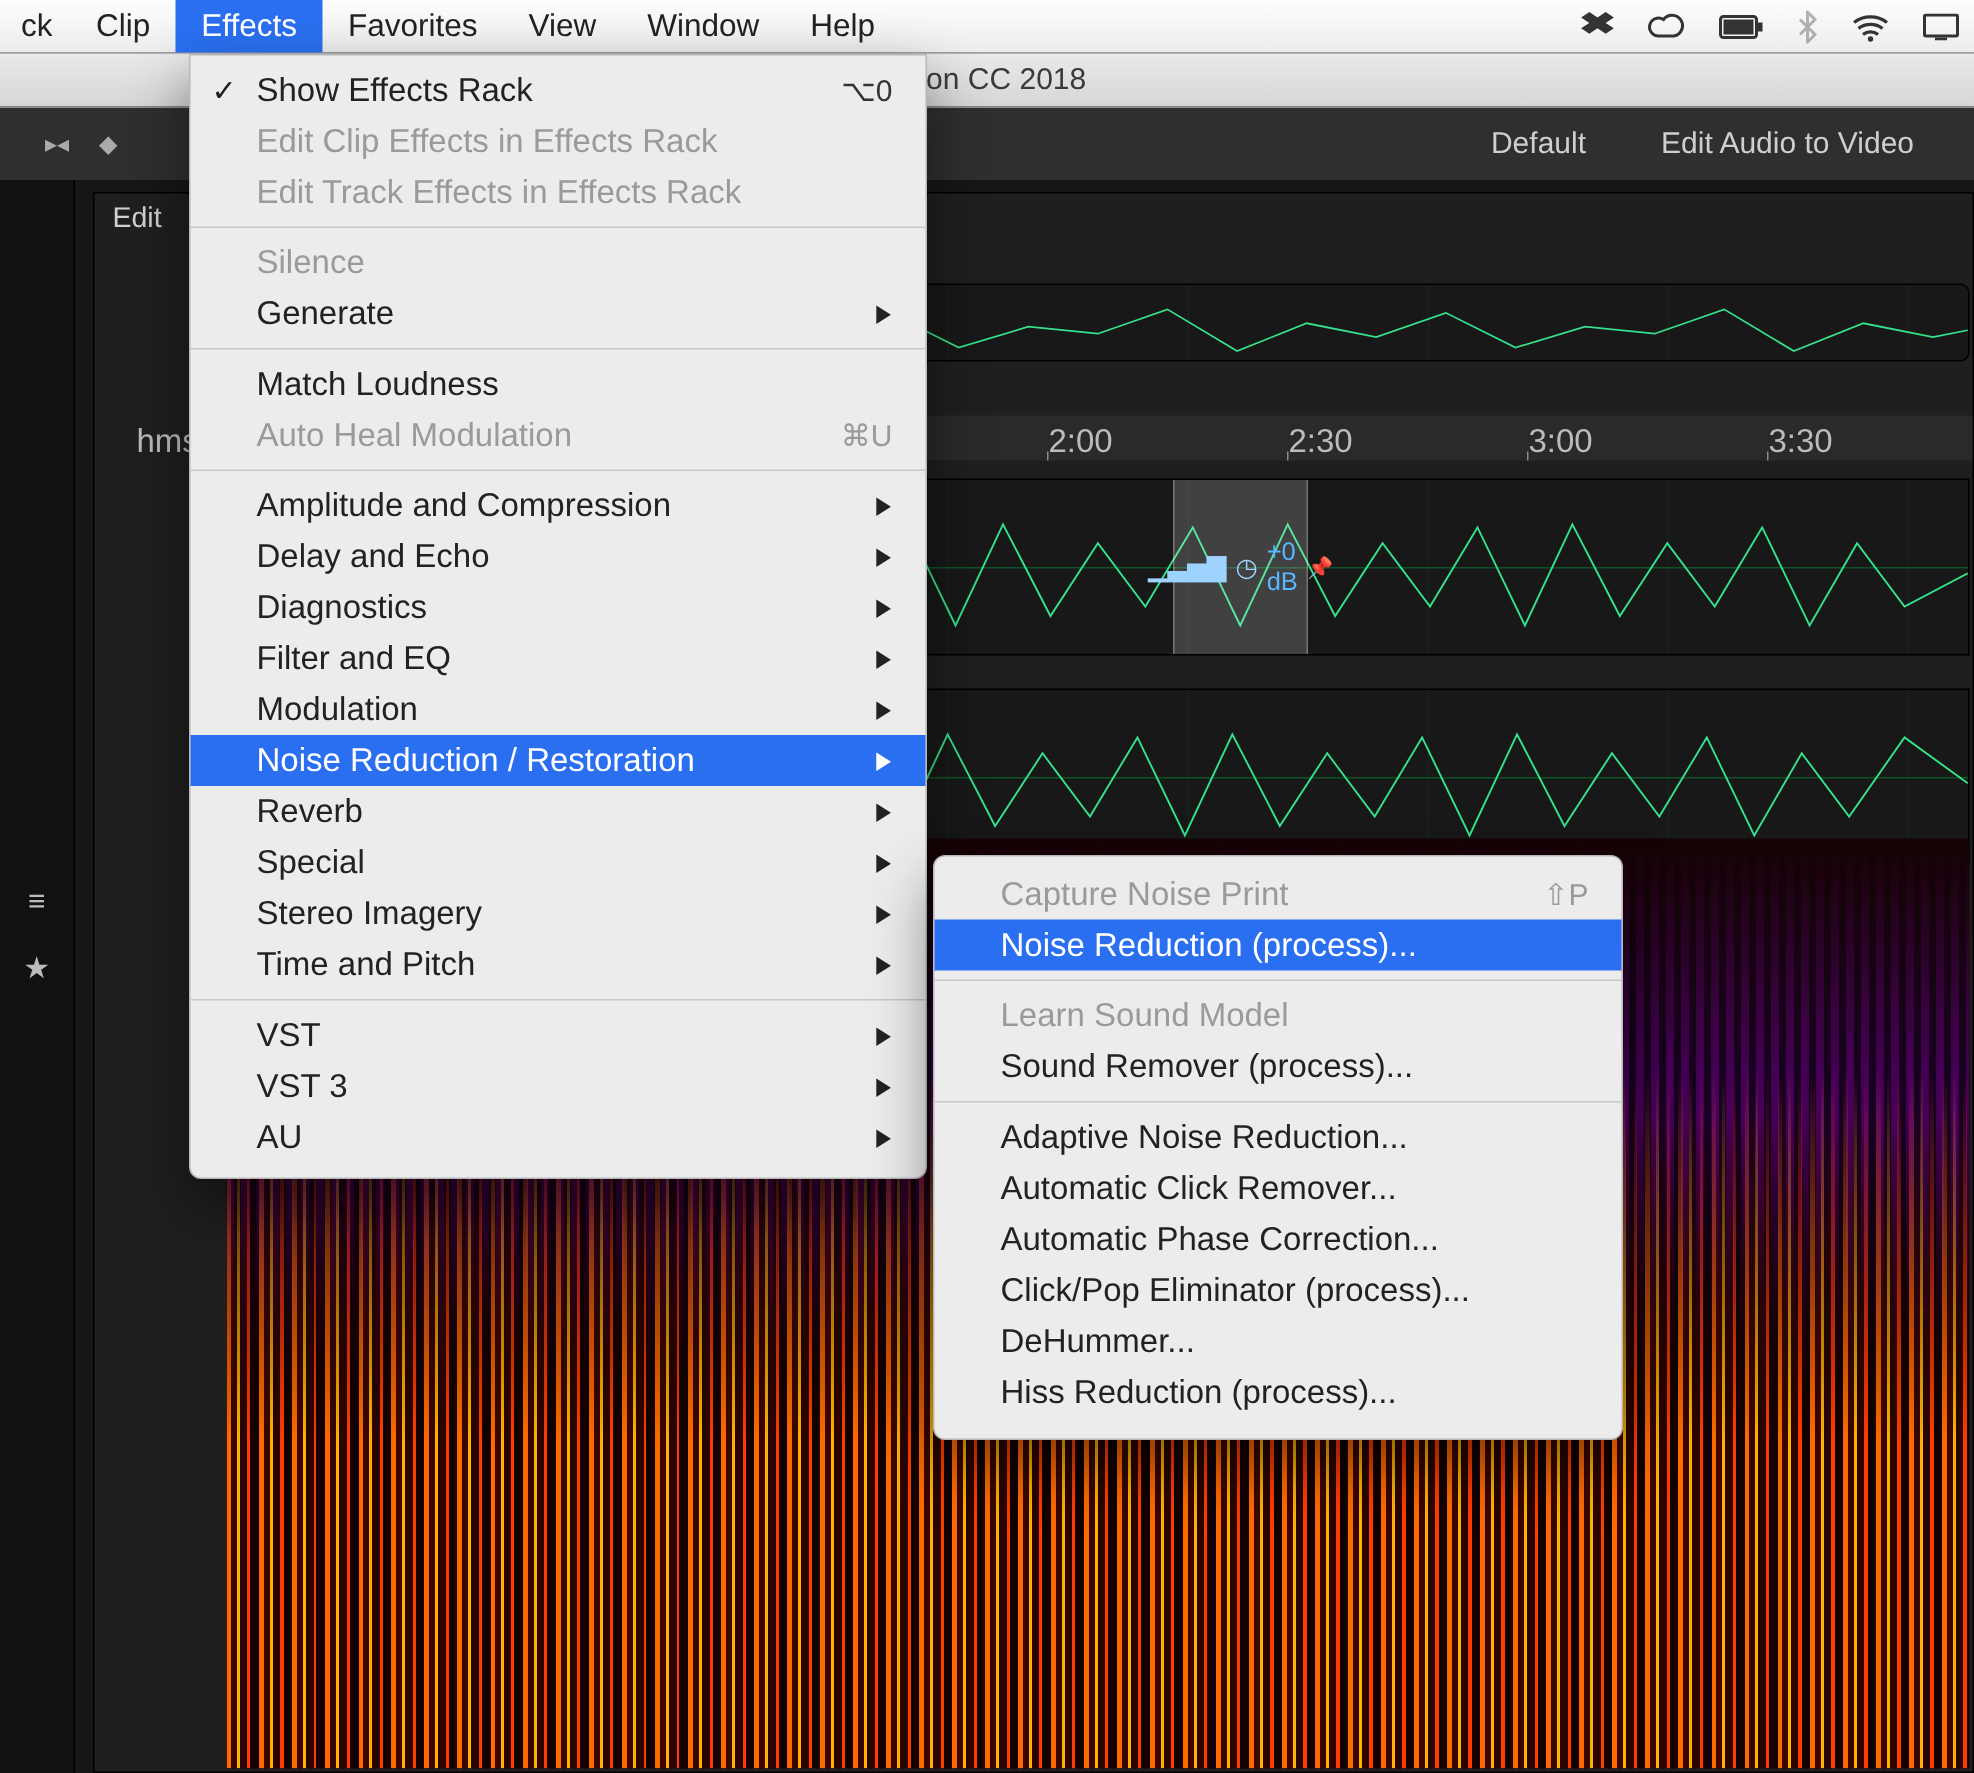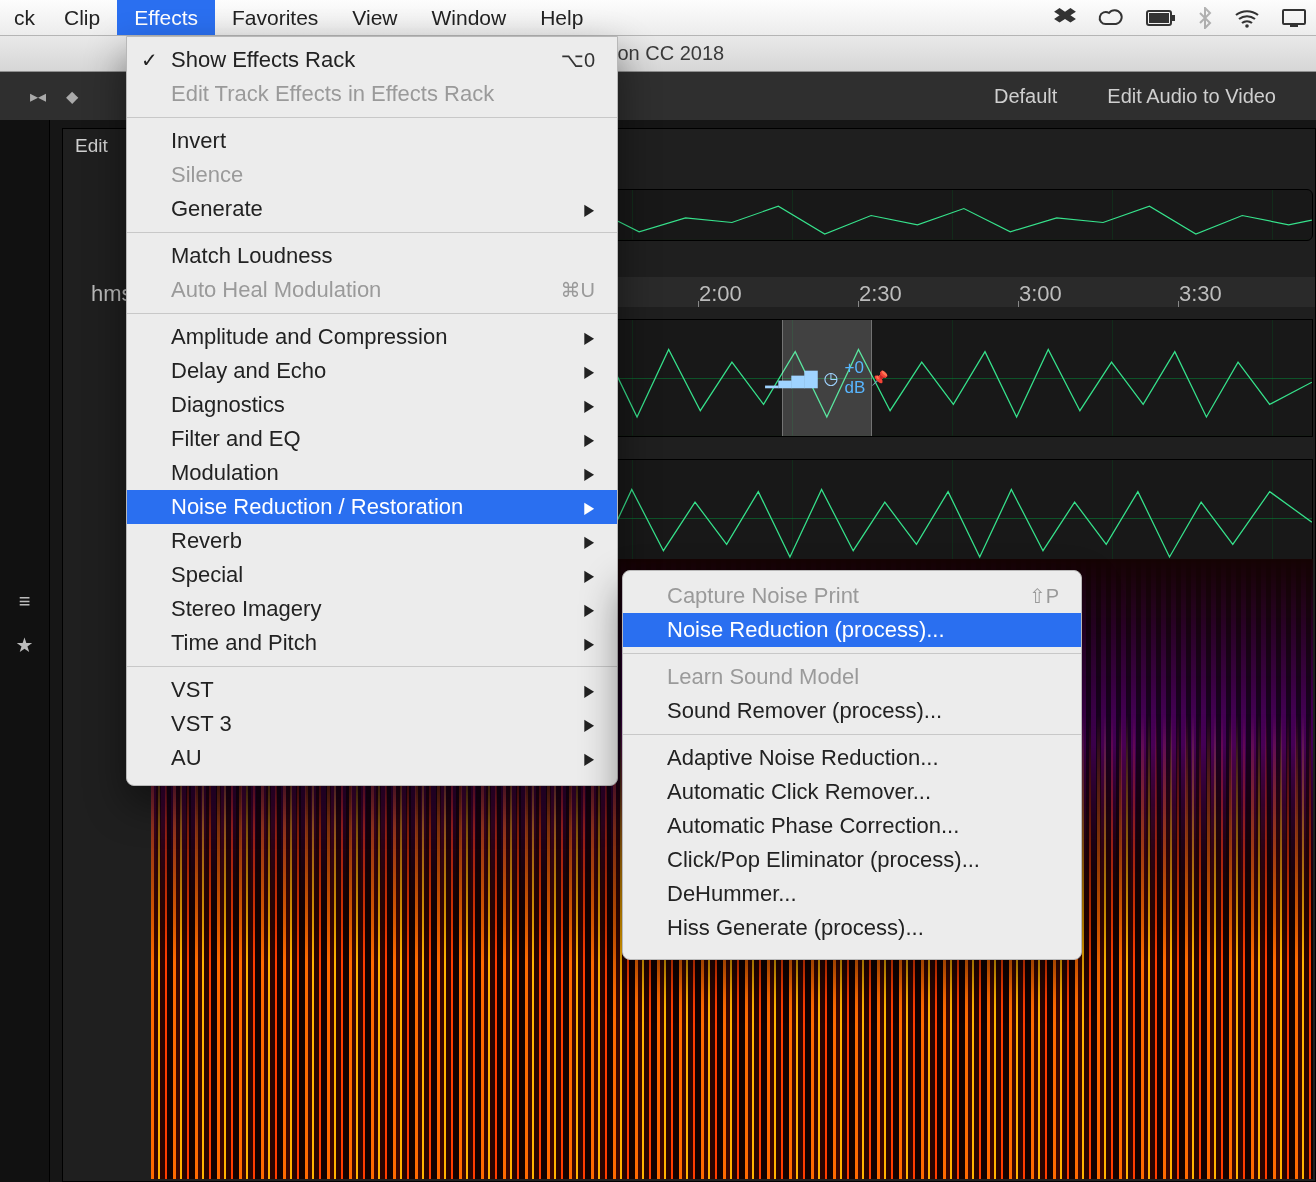--- a/index.html
+++ b/index.html
@@ -257,26 +257,26 @@
   <div class="g-icon">★</div>
 </div>
 
 <div class="menu effects" id="effects-menu">
     <div class="mi">
       <span class="chk">✓</span>
       <span>Show Effects Rack</span>
       <span class="kb">⌥0</span>
     </div>
     <div class="mi disabled">
+      <span>Edit Clip Effects in Effects Rack</span>
+    </div>
+    <div class="mi disabled">
       <span>Edit Track Effects in Effects Rack</span>
     </div>
     <hr>
-    <div class="mi">
-      <span>Invert</span>
-    </div>
     <div class="mi disabled">
       <span>Silence</span>
     </div>
     <div class="mi">
       <span>Generate</span>
       <span class="arw">▶</span>
     </div>
     <hr>
     <div class="mi">
       <span>Match Loudness</span>
@@ -366,15 +366,15 @@
     <div class="mi">
       <span>Automatic Phase Correction...</span>
     </div>
     <div class="mi">
       <span>Click/Pop Eliminator (process)...</span>
     </div>
     <div class="mi">
       <span>DeHummer...</span>
     </div>
     <div class="mi">
-      <span>Hiss Generate (process)...</span>
+      <span>Hiss Reduction (process)...</span>
     </div>
   </div>
 
 </body></html>

